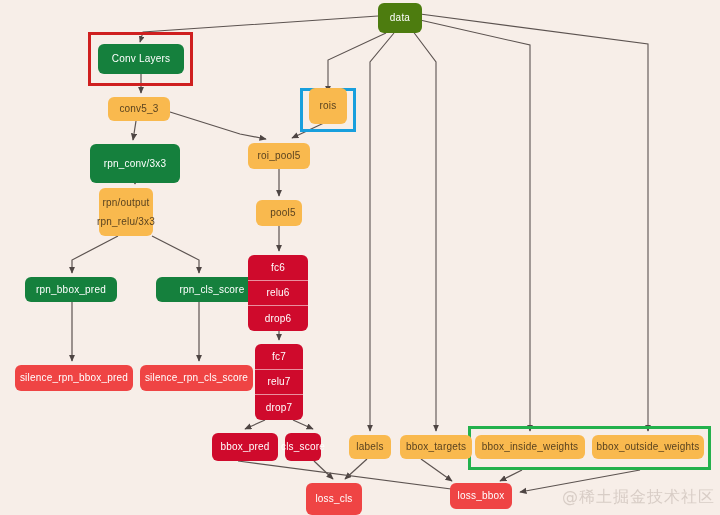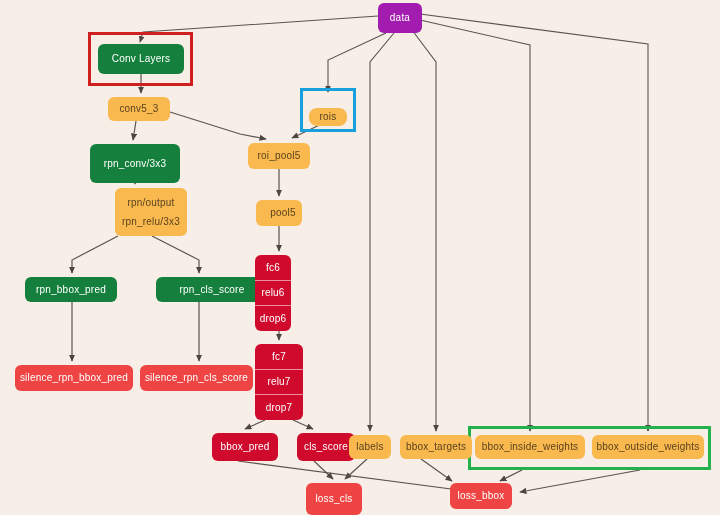--- a/index.html
+++ b/index.html
@@ -27,21 +27,21 @@
     justify-content:center;
     color:#ffffff;
     font-size:10px;
     letter-spacing:.2px;
     text-align:center;
     line-height:1.15;
     z-index:3;
     padding:2px 4px;
     white-space:nowrap;
   }
-  .n-green{background:#a21caf;}
+  .n-green{background:#4d7c0f;}
   .n-orange{background:#f9b94e;color:#5a4320;}
   .n-darkred{background:#15803d;}
   .n-crimson{background:#cf0a2c;}
   .n-purple{background:#ef4444;}
   .stack{justify-content:space-evenly;padding:0;}
   .stack .row{
     width:100%;
     display:flex;align-items:center;justify-content:center;
     flex:1 1 0;
     font-size:10px;
@@ -118,30 +118,30 @@
   <div id="nodes">
       <div class="node n-green" style="left: 378px; top: 3px; width: 44px; height: 30px;">
         <span>data</span>
       </div>
       <div class="node n-darkred" style="left: 98px; top: 44px; width: 86px; height: 30px;">
         <span>Conv Layers</span>
       </div>
       <div class="node n-orange" style="left: 108px; top: 97px; width: 62px; height: 24px;">
         <span>conv5_3</span>
       </div>
-      <div class="node n-orange" style="left: 309px; top: 108px; width: 38px; height: 18px; border-radius: 8px;">
+      <div class="node n-orange" style="left: 309px; top: 88px; width: 38px; height: 36px;">
         <span>rois</span>
       </div>
       <div class="node n-darkred" style="left: 90px; top: 144px; width: 90px; height: 39px;">
         <span>rpn_conv/3x3</span>
       </div>
       <div class="node n-orange" style="left: 248px; top: 143px; width: 62px; height: 26px;">
         <span>roi_pool5</span>
       </div>
-      <div class="node n-orange two-line" style="left: 99px; top: 188px; width: 72px; height: 48px; margin-left: 16px;">
+      <div class="node n-orange two-line" style="left: 99px; top: 188px; width: 54px; height: 48px;">
         <span>rpn/output</span>
         <span style="margin-top: 8px;">rpn_relu/3x3</span>
       </div>
       <div class="node n-orange" style="left: 256px; top: 200px; width: 46px; height: 26px; padding-left: 12px;">
         <span>pool5</span>
       </div>
       <div class="node n-darkred" style="left: 25px; top: 277px; width: 92px; height: 25px;">
         <span>rpn_bbox_pred</span>
       </div>
       <div class="node n-darkred" style="left: 156px; top: 277px; width: 112px; height: 25px;">
@@ -149,51 +149,52 @@
       </div>
       <div class="node n-purple" style="left: 15px; top: 365px; width: 118px; height: 26px;">
         <span>silence_rpn_bbox_pred</span>
       </div>
       <div class="node n-purple" style="left: 140px; top: 365px; width: 113px; height: 26px;">
         <span>silence_rpn_cls_score</span>
       </div>
       <div class="node n-crimson" style="left: 212px; top: 433px; width: 66px; height: 28px;">
         <span>bbox_pred</span>
       </div>
-      <div class="node n-crimson" style="left: 285px; top: 433px; width: 58px; height: 28px; margin-left: 12px;">
+      <div class="node n-crimson" style="left: 285px; top: 433px; width: 36px; height: 28px;">
         <span>cls_score</span>
       </div>
       <div class="node n-orange" style="left: 349px; top: 435px; width: 42px; height: 24px;">
         <span>labels</span>
       </div>
       <div class="node n-orange" style="left: 400px; top: 435px; width: 72px; height: 24px;">
         <span>bbox_targets</span>
       </div>
       <div class="node n-orange" style="left: 475px; top: 435px; width: 110px; height: 24px;">
         <span>bbox_inside_weights</span>
       </div>
       <div class="node n-orange" style="left: 592px; top: 435px; width: 112px; height: 24px;">
         <span>bbox_outside_weights</span>
       </div>
       <div class="node n-purple" style="left: 306px; top: 483px; width: 56px; height: 32px;">
         <span>loss_cls</span>
       </div>
       <div class="node n-purple" style="left: 450px; top: 483px; width: 62px; height: 26px;">
         <span>loss_bbox</span>
       </div>
-      <div class="node stack n-crimson" style="left: 255px; top: 255px; width: 36px; height: 76px;">
+      <div class="node stack n-crimson" style="left: 248px; top: 255px; width: 60px; height: 76px;">
         <div class="row">fc6</div>
         <div class="row">relu6</div>
         <div class="row">drop6</div>
       </div>
       <div class="node stack n-crimson" style="left: 255px; top: 344px; width: 48px; height: 76px;">
         <div class="row">fc7</div>
         <div class="row">relu7</div>
         <div class="row">drop7</div>
       </div>
     </div>
   <div id="outlines">
       <div class="outline o-red" style="left: 88px; top: 32px; width: 105px; height: 54px;"></div>
       <div class="outline o-blue" style="left: 300px; top: 88px; width: 56px; height: 44px;"></div>
       <div class="outline o-green" style="left: 468px; top: 426px; width: 243px; height: 44px;"></div>
     </div>
 
+  <div class="watermark" style="left:562px;top:487px;">@稀土掘金技术社区</div>
 </div>
 
 </body></html>

